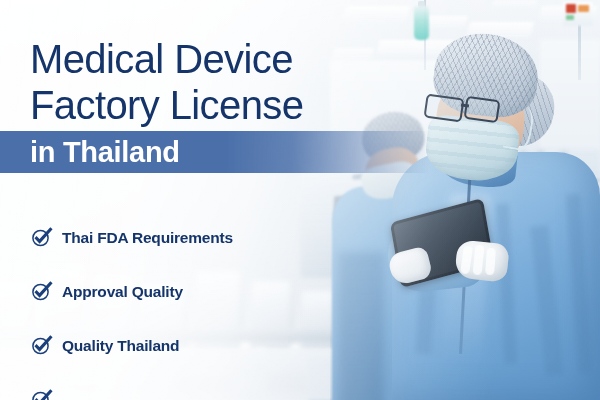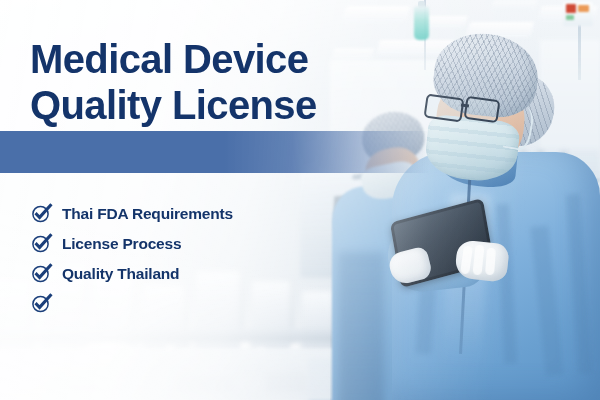--- a/index.html
+++ b/index.html
@@ -395,21 +395,21 @@
     background:linear-gradient(15deg, rgba(255,255,255,.62), rgba(255,255,255,0) 72%);
   }
 
   
   .content { position:absolute; inset:0; }
 
   .title {
     position:absolute; left:30px; top:36px;
     color:#14346a;
     font-size:40px;
-    font-weight:bold;
+    font-weight:normal;
     line-height:46px;
     letter-spacing:-.6px;
     white-space:nowrap;
   }
   .title .tline { display:block; }
 
   .band {
     position:absolute; left:0; top:131px; width:430px; height:42px;
     background:linear-gradient(90deg,
        #4a6fa9 0%, #4a6fa9 52%, rgba(74,111,169,.86) 68%,
@@ -424,20 +424,21 @@
     letter-spacing:-.3px;
     white-space:nowrap;
   }
 
   .checklist {
     position:absolute; left:31px; top:199px;
   }
   .check-row {
     display:flex; align-items:center;
     height:30px;
+    margin-top:24px;
   }
   .check-icon {
     position:relative;
     width:22px; height:20px;
     flex:0 0 22px;
     margin-right:9px;
   }
   .check-icon svg { position:absolute; left:0; top:-1px; display:block; }
   .check-label {
     color:#14346a;
@@ -554,45 +555,46 @@
     <div class="photo-blur"></div>
   </div>
 
   <div class="wash"></div>
   <div class="wash-bottom"></div>
 
   <div class="content">
 
     <div class="title">
       <span class="tline">Medical Device</span>
-      <span class="tline">Quality License</span>
+      <span class="tline">Factory License</span>
     </div>
 
     <div class="band"></div>
+    <div class="band-text">in Thailand</div>
 
     <div class="checklist">
 
       <div class="check-row">
         <span class="check-icon">
           <svg width="22" height="21" viewBox="0 0 22 21">
             <circle cx="9.5" cy="11" r="7.6" fill="none" stroke="#1b3f7a" stroke-width="1.5"></circle>
             <path d="M5.6 11.3 L8.6 14.4 L19.4 2.4" fill="none" stroke="#1b3f7a" stroke-width="3.1" stroke-linecap="square" stroke-linejoin="miter"></path>
           </svg>
         </span>
         <span class="check-label">Thai FDA Requirements</span>
       </div>
 
       <div class="check-row">
         <span class="check-icon">
           <svg width="22" height="21" viewBox="0 0 22 21">
             <circle cx="9.5" cy="11" r="7.6" fill="none" stroke="#1b3f7a" stroke-width="1.5"></circle>
             <path d="M5.6 11.3 L8.6 14.4 L19.4 2.4" fill="none" stroke="#1b3f7a" stroke-width="3.1" stroke-linecap="square" stroke-linejoin="miter"></path>
           </svg>
         </span>
-        <span class="check-label">License Process</span>
+        <span class="check-label">Approval Quality</span>
       </div>
 
       <div class="check-row">
         <span class="check-icon">
           <svg width="22" height="21" viewBox="0 0 22 21">
             <circle cx="9.5" cy="11" r="7.6" fill="none" stroke="#1b3f7a" stroke-width="1.5"></circle>
             <path d="M5.6 11.3 L8.6 14.4 L19.4 2.4" fill="none" stroke="#1b3f7a" stroke-width="3.1" stroke-linecap="square" stroke-linejoin="miter"></path>
           </svg>
         </span>
         <span class="check-label">Quality Thailand</span>

